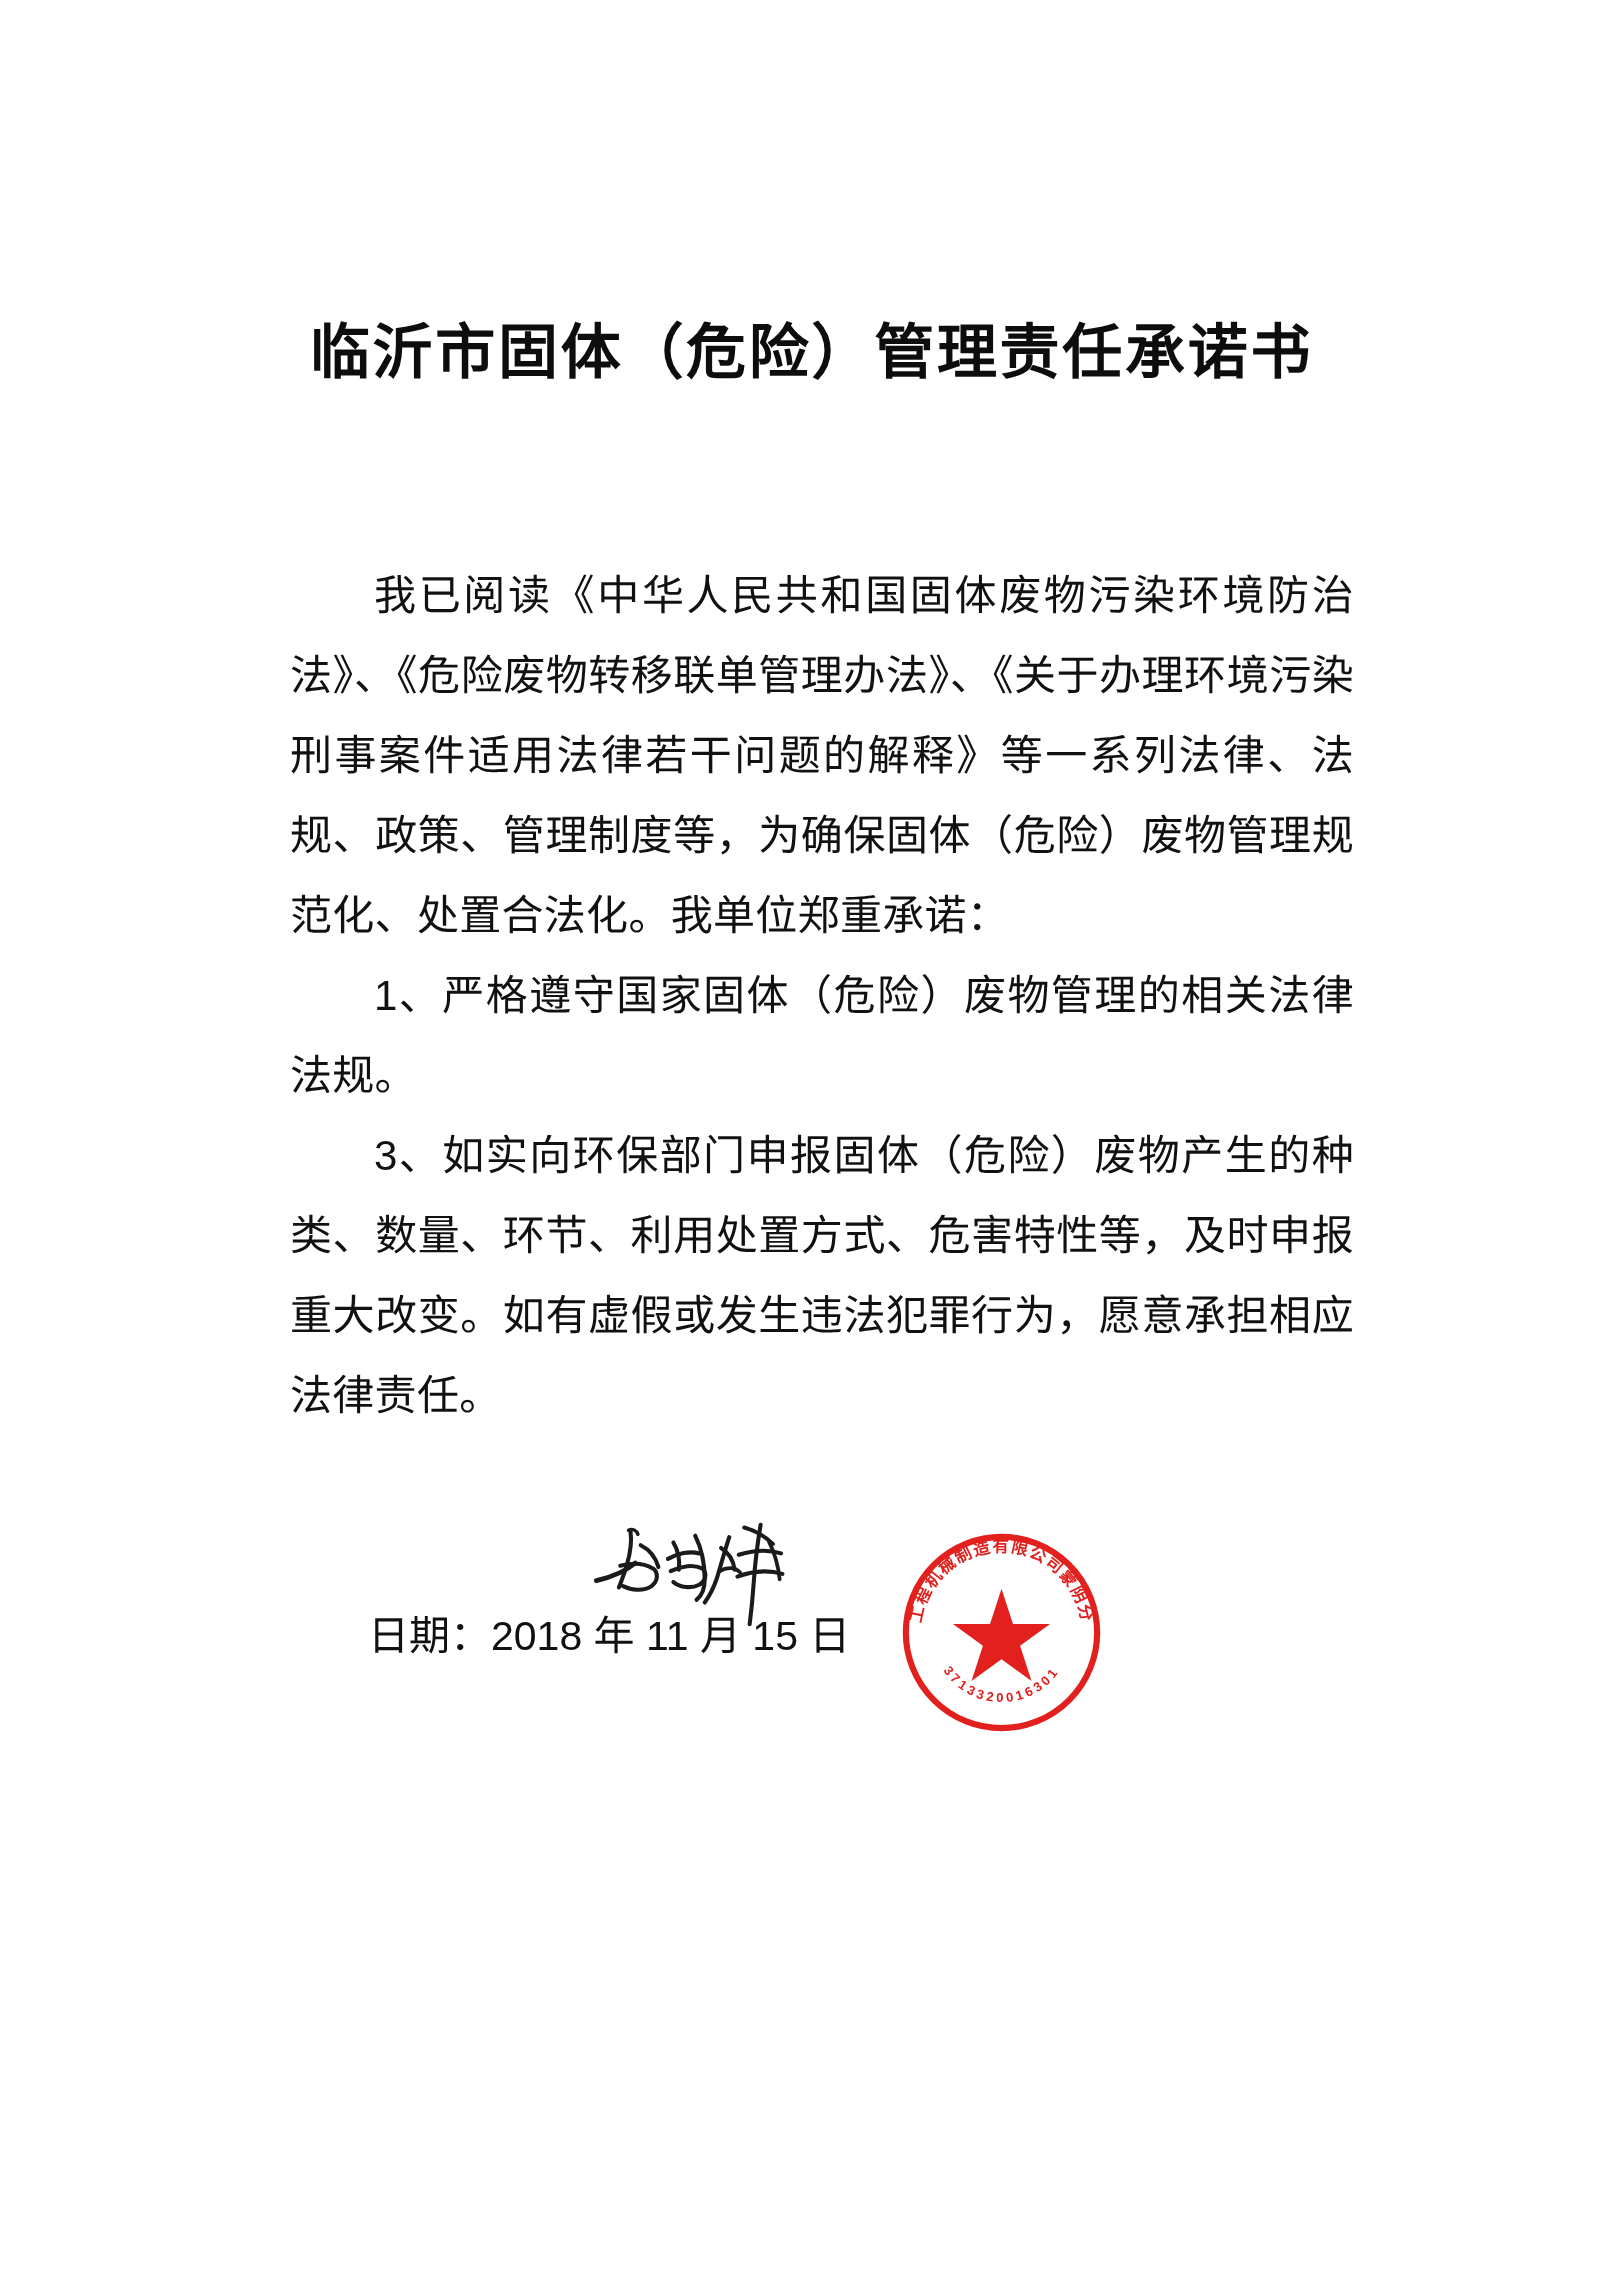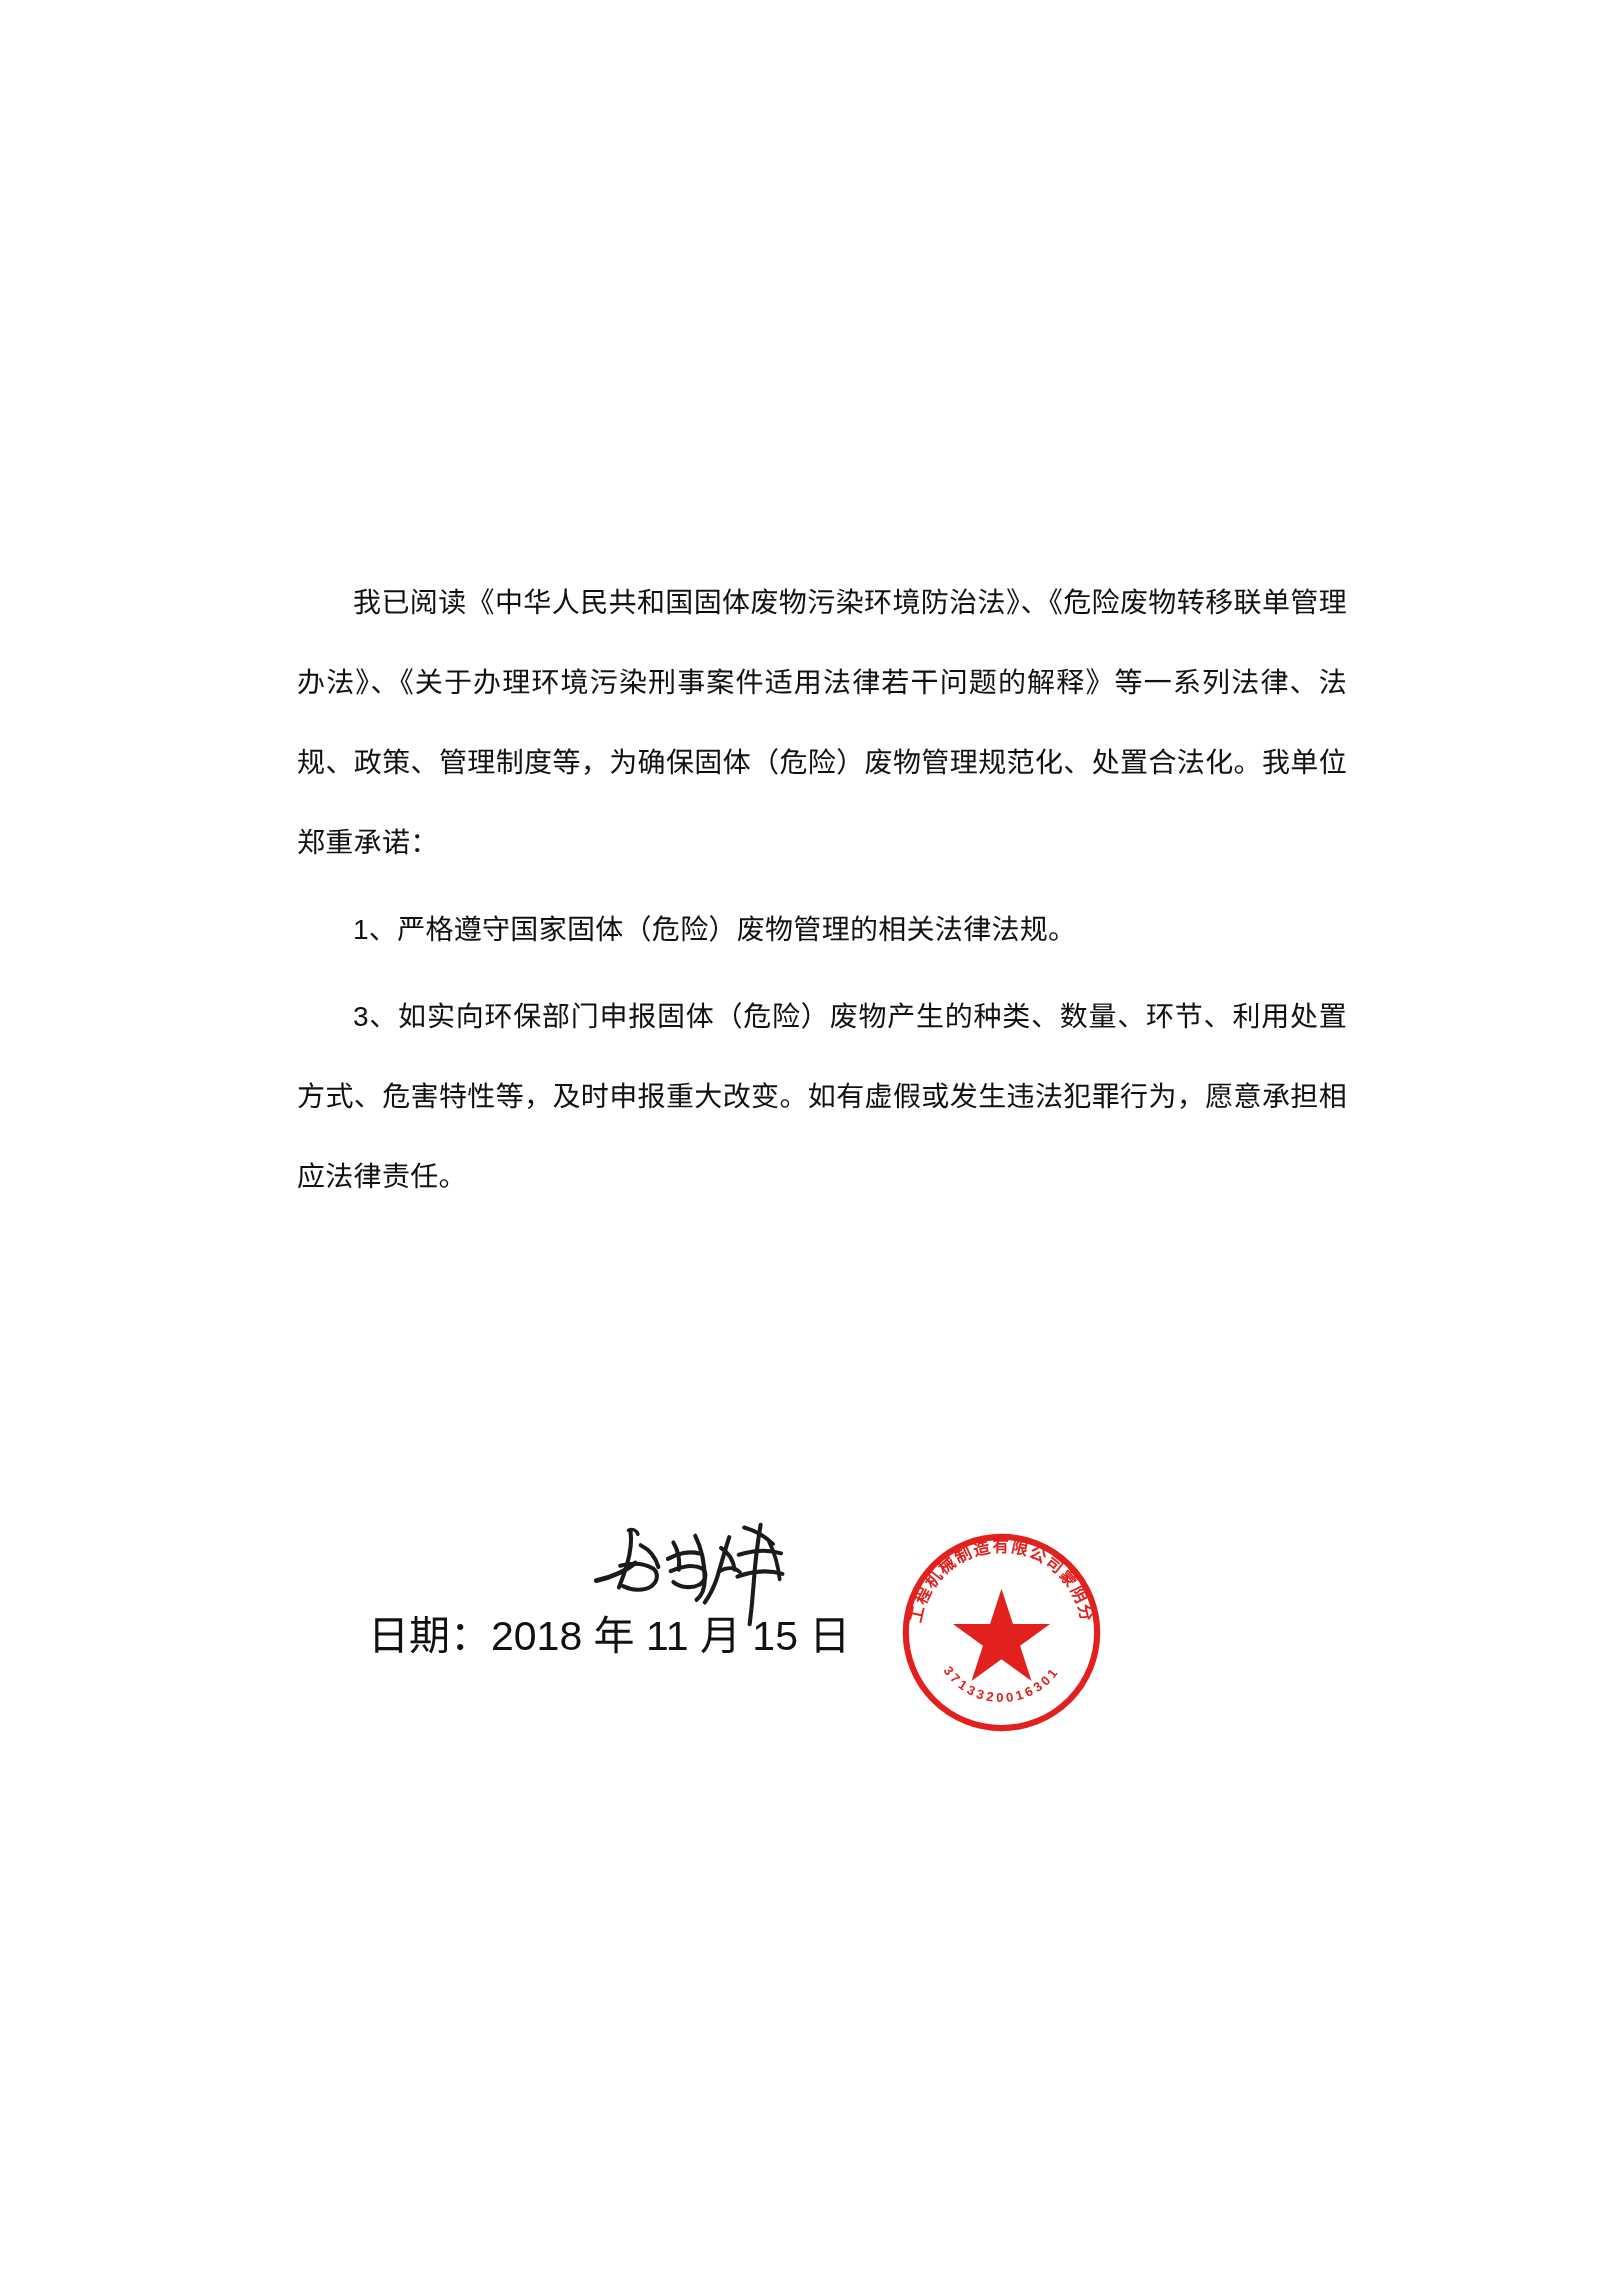--- a/index.html
+++ b/index.html
@@ -39,27 +39,27 @@
 
   
   .body-block {
     position: absolute;
     top: 556px;
     left: 290px;
     width: 1064px;
   }
 
   .para {
-    font-size: 28px;
+    font-size: 42px;
     line-height: 80px;
     color: #111111;
     text-align: justify;
     text-justify: inter-ideograph;
     letter-spacing: 0.3px;
-    margin: 7px;
+    margin: 0;
     text-indent: 2em;
     font-weight: 500;
   }
 
   
   .sign-block {
     position: absolute;
     top: 1522px;
     left: 368px;
     width: 954px;
@@ -122,20 +122,21 @@
     font-weight: bold;
     letter-spacing: 5px;
     fill: #e2201d;
   }
 </style>
 </head>
 <body>
 
 <div class="page">
 
+  <div class="doc-title">临沂市固体（危险）管理责任承诺书</div>
 
   <div class="body-block">
     <p class="para">我已阅读《中华人民共和国固体废物污染环境防治法》、《危险废物转移联单管理办法》、《关于办理环境污染刑事案件适用法律若干问题的解释》等一系列法律、法规、政策、管理制度等，为确保固体（危险）废物管理规范化、处置合法化。我单位郑重承诺：</p>
     <p class="para">1、严格遵守国家固体（危险）废物管理的相关法律法规。</p>
     <p class="para">3、如实向环保部门申报固体（危险）废物产生的种类、数量、环节、利用处置方式、危害特性等，及时申报重大改变。如有虚假或发生违法犯罪行为，愿意承担相应法律责任。</p>
   </div>
 
   <div class="sign-block">
 
     <div class="sign-line">

